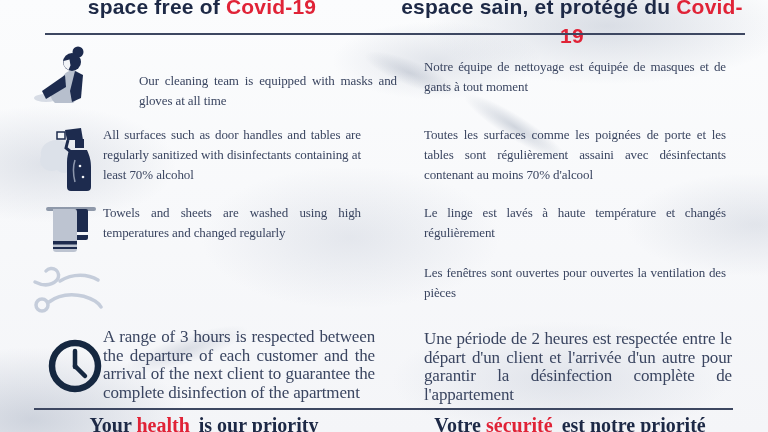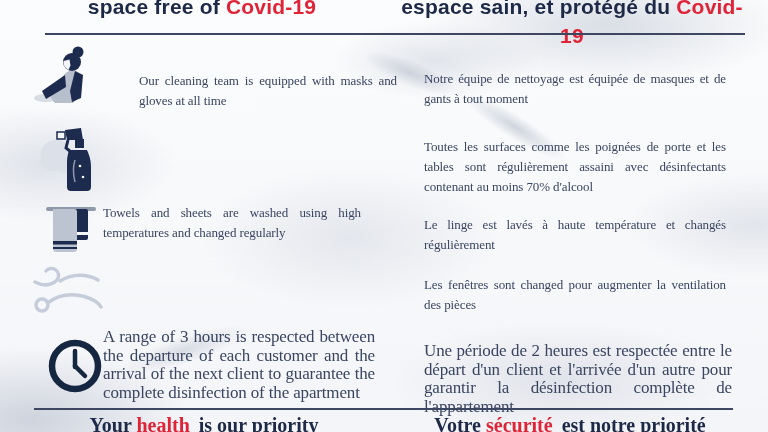--- a/index.html
+++ b/index.html
@@ -31,21 +31,21 @@
 
   .header{position:absolute;top:-8px;margin:0;text-align:center;
           font:700 21px/29px "Liberation Sans",sans-serif;color:#1d2946;letter-spacing:.2px;}
   .header-en{left:42px;width:320px;}
   .header-fr{left:398px;width:348px;}
   .red{color:#e02337;}
 
   .txt{position:absolute;margin:0;color:#3a4560;text-align:justify;
        font:400 13px/20px "Liberation Serif",serif;letter-spacing:-.1px;}
   .txt.en{left:103px;width:258px;}
-  .txt.fr{left:424px;width:302px;margin-top:12px;}
+  .txt.fr{left:424px;width:302px;}
   .txt.small{font-size:17px;line-height:18.5px;letter-spacing:-.15px;}
   .en.t1{top:71px;margin-left:36px;}  .fr.t1{top:57px;}
   .en.t2{top:125px;} .fr.t2{top:125px;}
   .en.t3{top:203px;} .fr.t3{top:203px;}
   .en.t4{top:263px;} .fr.t4{top:263px;}
   .en.t5{top:328px;width:272px;} .fr.t5{top:330px;width:308px;}
 
   .icon{position:absolute;}
   .i1{left:33px;top:45px;}
   .i2{left:35px;top:126px;}
@@ -92,20 +92,21 @@
       <rect x="22" y="6" width="8" height="7" fill="#f4f6f9" stroke="#1d2b4e" stroke-width="1.5"></rect>
       <path d="M30 4 L46 2 L48 14 L32 14 Z" fill="#1d2b4e"></path>
       <path d="M33 14 L31 22 L36 26" stroke="#1d2b4e" stroke-width="3" fill="none"></path>
       <rect x="40" y="13" width="9" height="9" fill="#1d2b4e"></rect>
       <path d="M34 24 h18 c3 7 4 11 4 17 v20 a4 4 0 0 1 -4 4 H36 a4 4 0 0 1 -4 -4 V36 c0 -5 1 -8 2 -12 z" fill="#1d2b4e"></path>
       <path d="M40 34 c-2 6 -2 14 0 22" stroke="#aab3c4" stroke-width="1.5" fill="none" opacity=".8"></path>
       <circle cx="45" cy="40" r="1.3" fill="#f4f6f9"></circle>
         <circle cx="48" cy="51" r="1.3" fill="#f4f6f9"></circle>
     </svg>
   </div>
+  <p class="txt en t2">All surfaces such as door handles and tables are regularly sanitized with disinfectants containing at least 70% alcohol</p>
   <p class="txt fr t2">Toutes les surfaces comme les poignées de porte et les tables sont régulièrement assaini avec désinfectants contenant au moins 70% d'alcool</p>
 
   <div class="icon i3">
     <svg width="54" height="52" viewBox="0 0 54 52">
       <rect x="2" y="4" width="50" height="4" rx="2" fill="#8f99aa"></rect>
       <rect x="31" y="6" width="13" height="31" rx="2" fill="#1d2b4e"></rect>
       <rect x="31" y="29" width="13" height="3" fill="#f4f6f9"></rect>
       <path d="M9 6 h21 a3 3 0 0 1 3 3 v37 a3 3 0 0 1 -3 3 H12 a3 3 0 0 1 -3 -3 Z" fill="#bdc4d1"></path>
       <rect x="9" y="38" width="24" height="3.5" fill="#1d2b4e"></rect>
       <rect x="9" y="44" width="24" height="2" fill="#1d2b4e"></rect>
@@ -115,21 +116,21 @@
   <p class="txt fr t3">Le linge est lavés à haute température et changés régulièrement</p>
 
   <div class="icon i4">
     <svg width="74" height="54" viewBox="0 0 74 54" fill="none" stroke="#c5cddb" stroke-width="3.5" stroke-linecap="round">
       <path d="M6 19 C14 23 22 23 28 17 A6.5 6.5 0 1 0 17 8"></path>
       <path d="M31 18 C44 10 59 11 69 17"></path>
       <circle cx="13" cy="42" r="6"></circle>
       <path d="M20 39 C33 29 52 30 66 38 C69 40 71 42 72 44"></path>
     </svg>
   </div>
-  <p class="txt fr t4">Les fenêtres sont changed pour augmenter la ventilation des pièces</p>
+  <p class="txt fr t4">Les fenêtres sont ouvertes pour ouvertes la ventilation des pièces</p>
 
   <div class="icon i5">
     <svg width="58" height="58" viewBox="0 0 58 58">
       <circle cx="29" cy="29" r="23" fill="none" stroke="#152740" stroke-width="6.5"></circle>
       <path d="M29 30 V14" stroke="#152740" stroke-width="4.5" stroke-linecap="round"></path>
       <path d="M29 29 L39 39" stroke="#152740" stroke-width="4.5" stroke-linecap="round"></path>
     </svg>
   </div>
   <p class="txt en t5 small">A range of 3 hours is respected between the departure of each customer and the arrival of the next client to guarantee the complete disinfection of the apartment</p>
   <p class="txt fr t5 small">Une période de 2 heures est respectée entre le départ d'un client et l'arrivée d'un autre pour garantir la désinfection complète de l'appartement</p>

